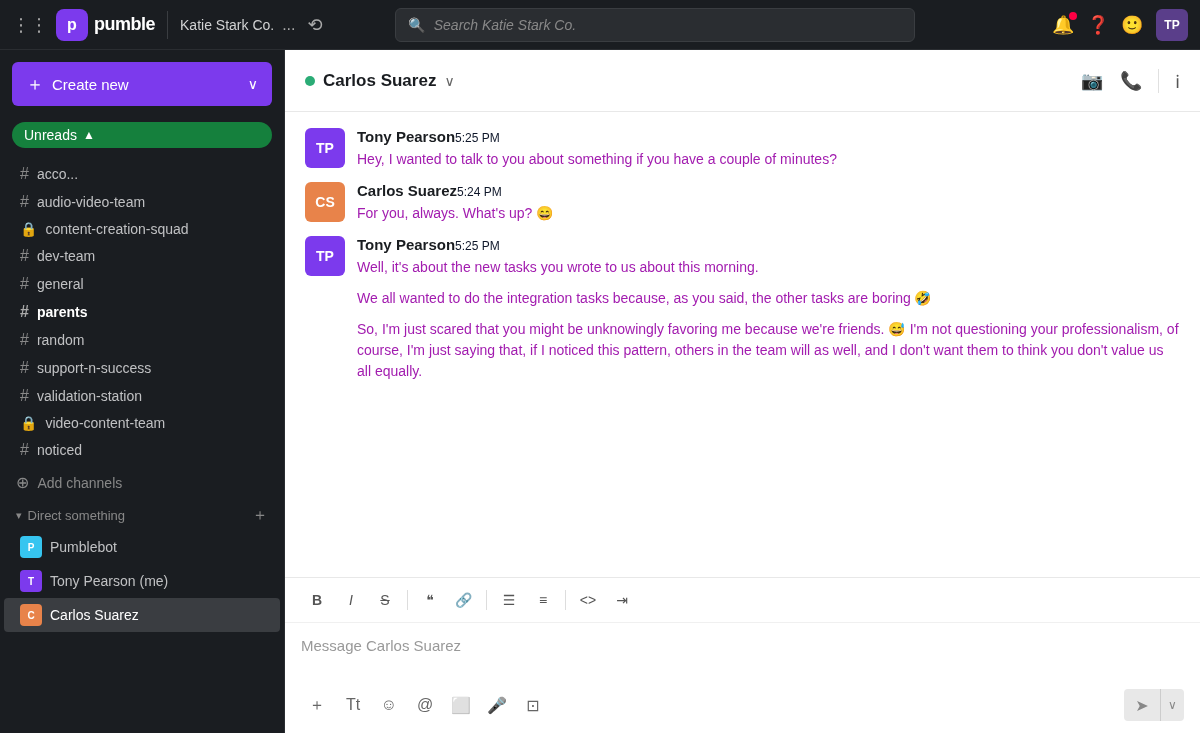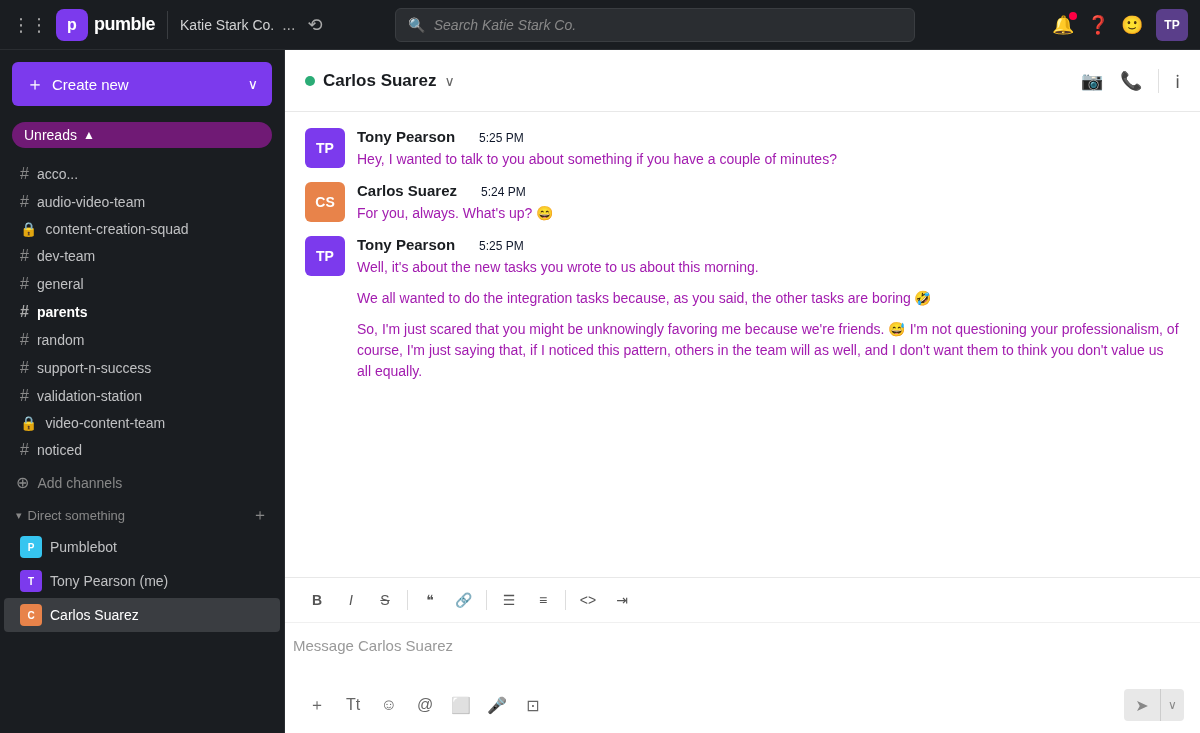--- a/index.html
+++ b/index.html
@@ -88,21 +88,21 @@
       cursor: pointer;
     }
     .create-new-btn .left { display: flex; align-items: center; gap: 8px; }
     .create-new-btn .plus-icon { font-size: 18px; font-weight: 300; }
     .create-new-btn .chevron-icon { font-size: 14px; }
 
     .unreads-btn {
       display: inline-flex;
       align-items: center;
       gap: 6px;
-      background: #701a75;
+      background: #15803d;
       border-radius: 20px;
       padding: 5px 12px;
       color: white;
       font-size: 14px;
       font-weight: 500;
       cursor: pointer;
       margin: 8px 12px;
     }
     .unreads-btn .chevron { font-size: 12px; }
 
@@ -210,21 +210,21 @@
       display: flex;
       align-items: center;
       justify-content: center;
       font-size: 14px;
       font-weight: bold;
       color: white;
     }
     .msg-avatar.tony { background: #7c3aed; }
     .msg-avatar.carlos { background: #e8834a; }
     .msg-content { flex: 1; }
-    .msg-header { display: flex; align-items: baseline; gap: 24px; margin-bottom: 4px; }
+    .msg-header { display: flex; align-items: baseline; gap: 0; margin-bottom: 4px; }
     .msg-sender { font-size: 15px; font-weight: 700; color: #1a1d21; }
     .msg-time { font-size: 12px; color: #0f172a; }
     .msg-text { font-size: 14px; color: #a21caf; line-height: 1.5; }
     .msg-text p { margin-bottom: 10px; }
     .msg-text p:last-child { margin-bottom: 16px; }
 
     
     .message-composer {
       border-top: 1px solid #e8e8e8;
       flex-shrink: 0;
@@ -245,21 +245,21 @@
       color: #555;
       font-size: 14px;
       cursor: pointer;
       border-radius: 4px;
       border: none;
       background: transparent;
     }
     .format-divider { width: 1px; height: 20px; background: #ddd; margin: 0 4px; }
 
     .message-input-area {
-      padding: 12px 8px 10px;
+      padding: 12px 16px 10px;
       min-height: 60px;
     }
     .message-input {
       width: 100%;
       border: none;
       outline: none;
       font-size: 15px;
       color: #1a1d21;
       resize: none;
       font-family: inherit;

